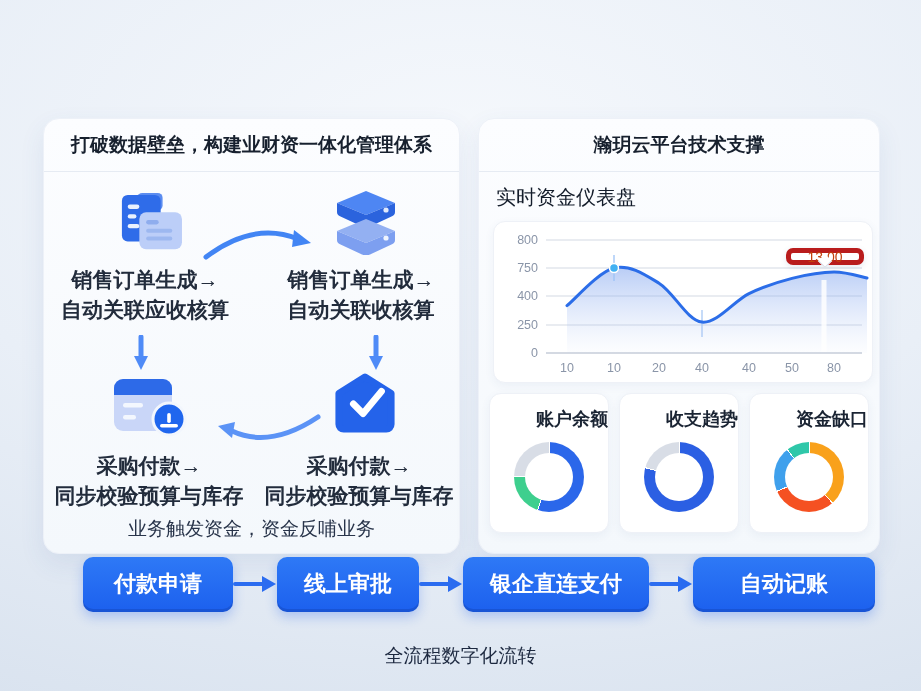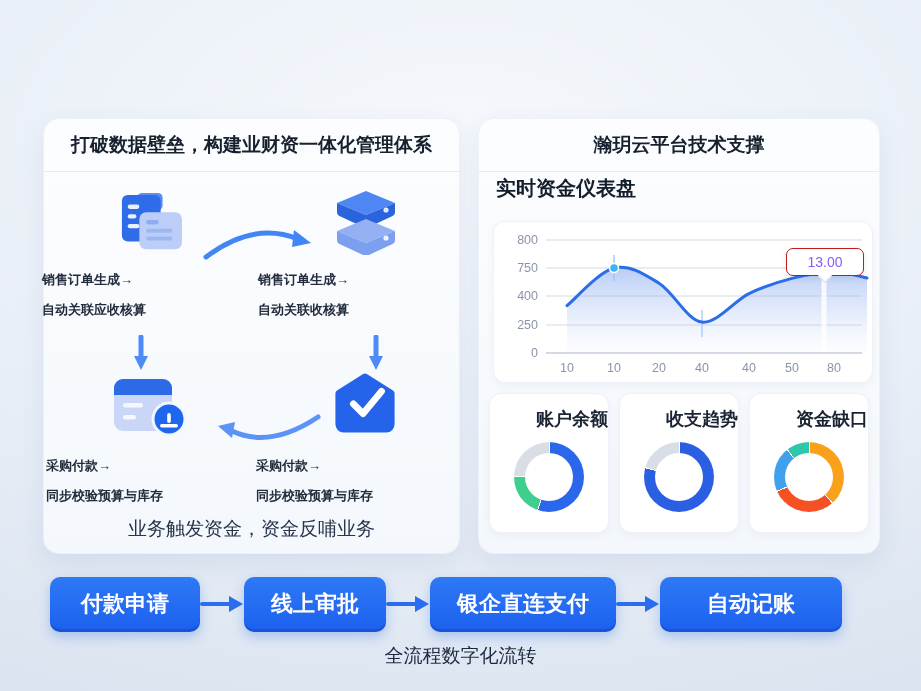--- a/index.html
+++ b/index.html
@@ -32,66 +32,66 @@
   .panel-header {
     height:53px; display:flex; align-items:center; justify-content:center;
     font-size:19px; font-weight:700; color:#17202e;
     border-bottom:1px solid #e6ebf3; white-space:nowrap;
   }
   
   .flow-icon { position:absolute; }
   .flow-icon svg { display:block; }
   .flow-arrow { position:absolute; }
   .flow-text {
-    position:absolute; width:206px; 
-    font-size:13px; font-weight:600; color:#222c3c; line-height:30px; white-space:nowrap;
+    position:absolute; width:206px; text-align:center;
+    font-size:21px; font-weight:600; color:#222c3c; line-height:30px; white-space:nowrap;
   }
   .flow-caption {
     position:absolute; top:397px; left:0; width:100%; text-align:center;
     font-size:19px; font-weight:500; color:#28344a; white-space:nowrap;
   }
   
   .dash-title {
-    position:absolute; top:56px; left:17px;
-    font-size:20px; font-weight:700; color:#141d2b; white-space:nowrap;
+    position:absolute; top:65px; left:17px;
+    font-size:20px; font-weight:400; color:#141d2b; white-space:nowrap;
   }
   .chart-card {
     position:absolute; left:14px; top:102px; width:380px; height:162px;
     background:#ffffff; border:1px solid #eef1f7; border-radius:12px;
     box-shadow:0 3px 10px rgba(50,80,140,.06);
   }
   .chart-card svg { position:absolute; left:0; top:0; }
   .chart-tooltip {
-    position:absolute; left:292px; top:26px; width:78px; height:28px;
-    background:#ffffff; border:1px solid #b91c1c; border-radius:7px;
+    position:absolute; left:292px; top:26px; width:78px; height:17px;
+    background:#ffffff; border:5px solid #b91c1c; border-radius:7px;
     box-shadow:0 2px 6px rgba(80,100,140,.14);
     display:flex; align-items:center; justify-content:center;
-    font-size:14px; color:#8b5cf6;
+    font-size:14px; color:#c2410c;
   }
   .chart-tooltip::after {
     content:''; position:absolute; left:50%; bottom:-5.5px;
     width:9px; height:9px; background:#fff;
     border-right:1px solid #d9dee8; border-bottom:1px solid #d9dee8;
     transform:translateX(-50%) rotate(45deg);
   }
   .mini-card {
     position:absolute; top:274px; width:120px; height:140px;
     background:#ffffff; border:1px solid #eef1f7; border-radius:12px;
     box-shadow:0 3px 10px rgba(50,80,140,.06);
   }
   .mini-card .mini-title {
     margin-top:13px; text-align:right;
     font-size:18px; font-weight:700; color:#1a2433; white-space:nowrap;
   }
   .donut { width:70px; height:70px; border-radius:50%; position:relative; margin:11px auto 0; }
   .donut::after { content:''; position:absolute; inset:11px; background:#fff; border-radius:50%; }
   
   .process-row {
-    position:absolute; left:50px; top:576px; width:825px; height:56px;
-    display:flex; align-items:center; justify-content:flex-start;
+    position:absolute; left:50px; top:556px; width:825px; height:56px;
+    display:flex; align-items:center; justify-content:flex-end;
   }
   .process-btn {
     height:55px; display:flex; align-items:center; justify-content:center;
     background:linear-gradient(180deg,#2e79f6 0%,#1c60ee 100%);
     border:none; border-radius:10px; cursor:pointer;
     color:#ffffff; font-size:22px; font-weight:700; white-space:nowrap;
     font-family:"Liberation Sans","DejaVu Sans",sans-serif;
     box-shadow:0 5px 12px rgba(28,95,238,.28), inset 0 -3px 0 rgba(12,48,140,.25);
   }
   .process-caption {

